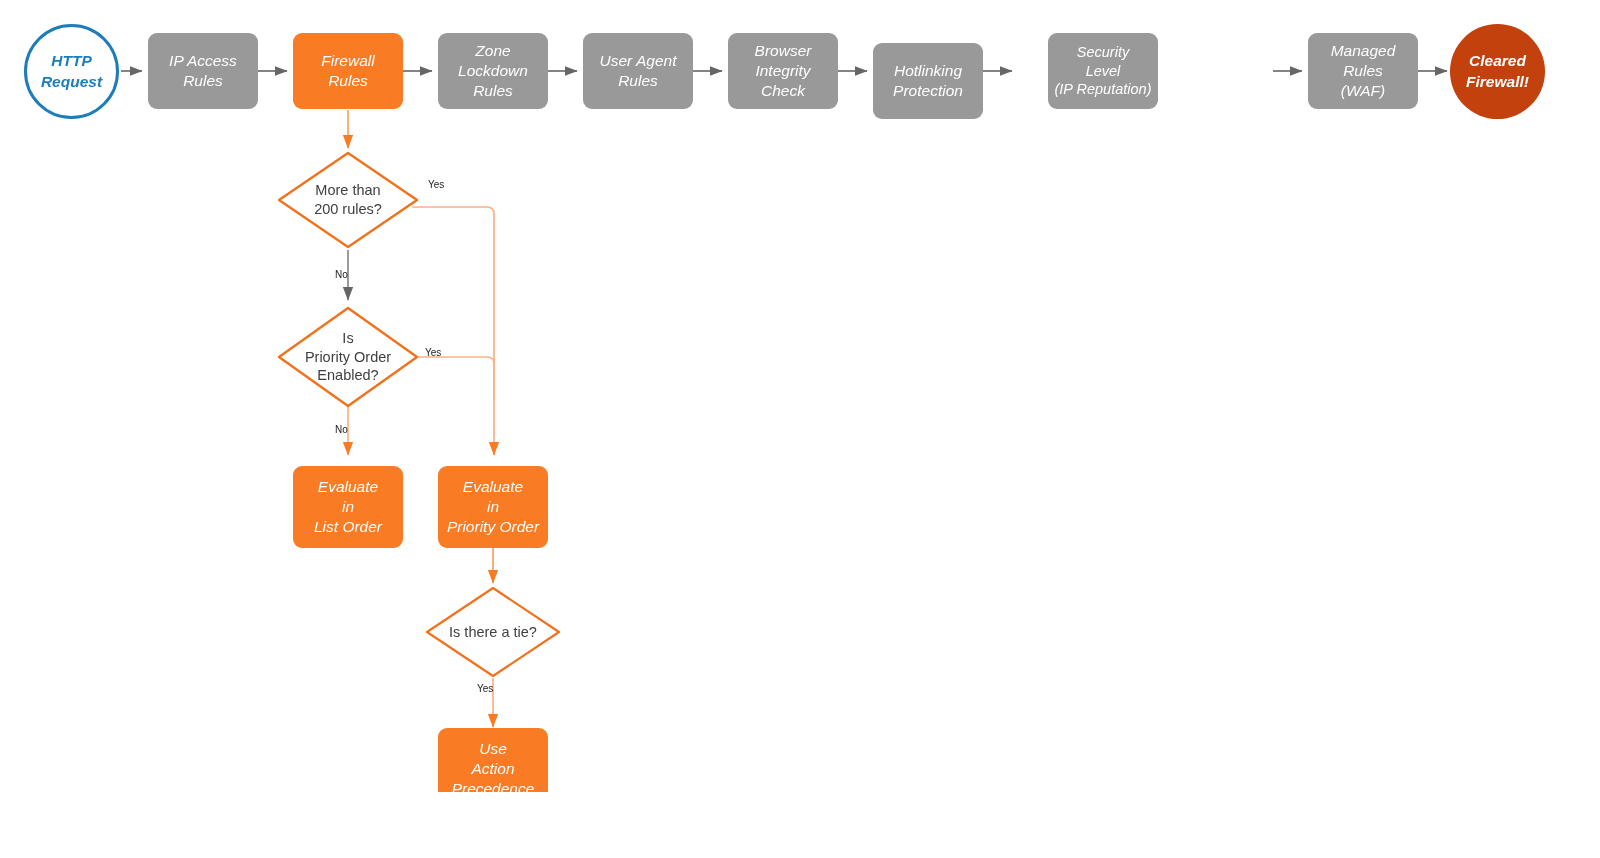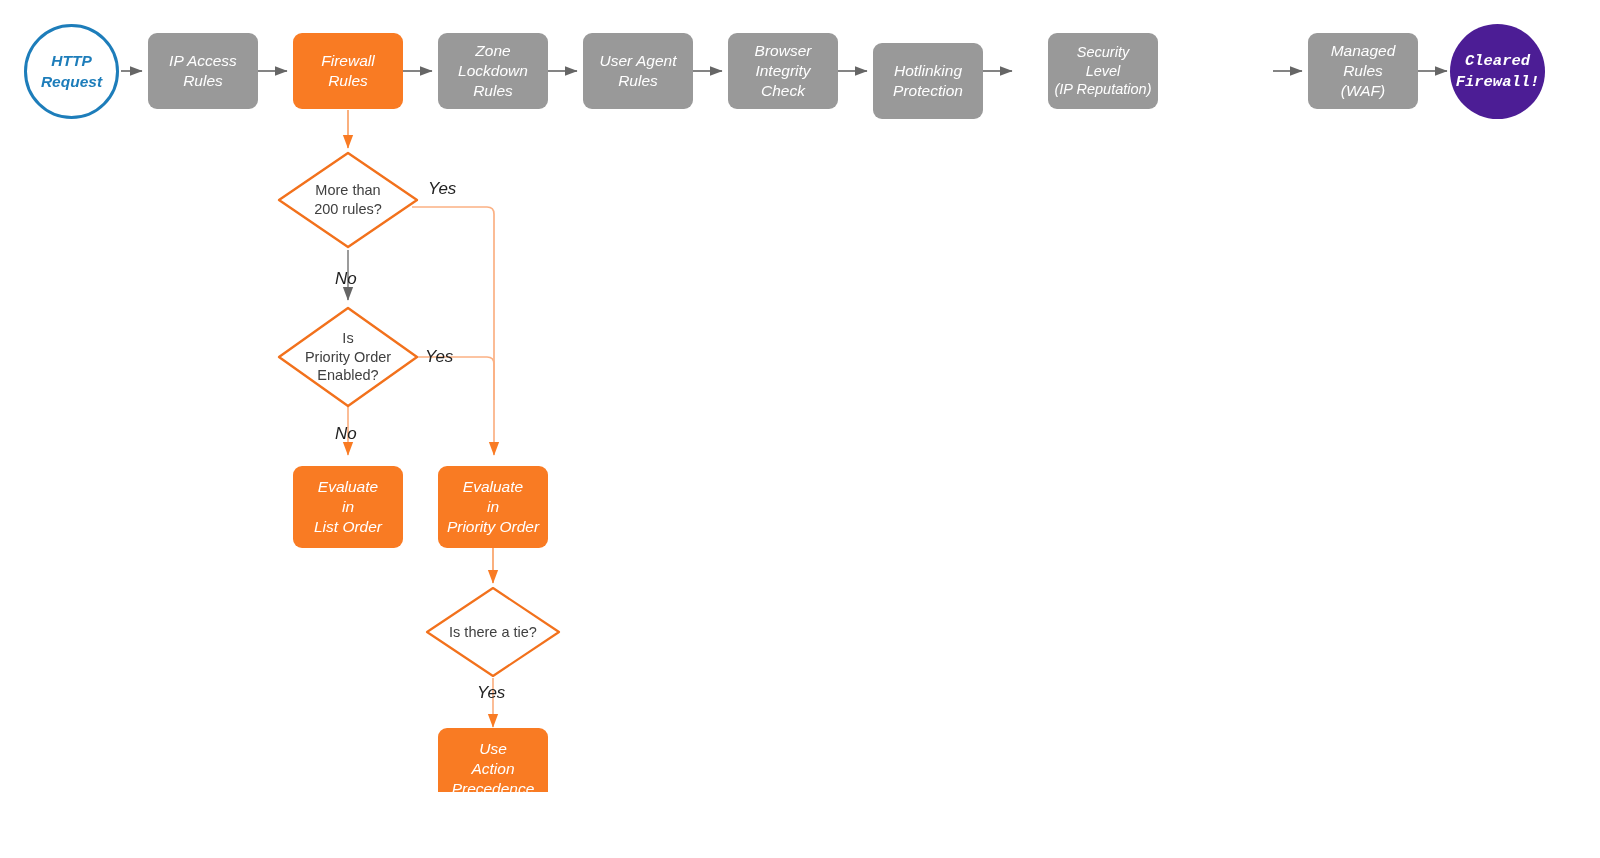--- a/index.html
+++ b/index.html
@@ -59,23 +59,22 @@
     font-style: italic;
     font-weight: bold;
     line-height: 1.3;
   }
   .term-start {
     background: #ffffff;
     border: 3.5px solid #1d7dba;
     color: #1d7dba;
   }
   .term-end {
-    background: #4c1d95;
+    background: #c2410c;
     color: #ffffff;
-    font-family: Liberation Mono, monospace;
   }
 
   
   .node-decision {
     position: absolute;
   }
   .node-decision .diamond-shape {
     position: absolute;
     left: 0; top: 0;
     width: 100%;
@@ -92,22 +91,21 @@
     text-align: center;
     font-size: 14.5px;
     color: #404040;
     line-height: 1.3;
     white-space: pre-line;
   }
 
   
   .edge-label {
     position: absolute;
-    font-size: 17px;
-    font-style: italic;
+    font-size: 10px;
     color: #222222;
     white-space: nowrap;
   }
 </style>
 </head>
 <body>
 
 <div id="canvas">
 
   <svg id="svg-layer" viewBox="0 0 1600 858" xmlns="http://www.w3.org/2000/svg">

